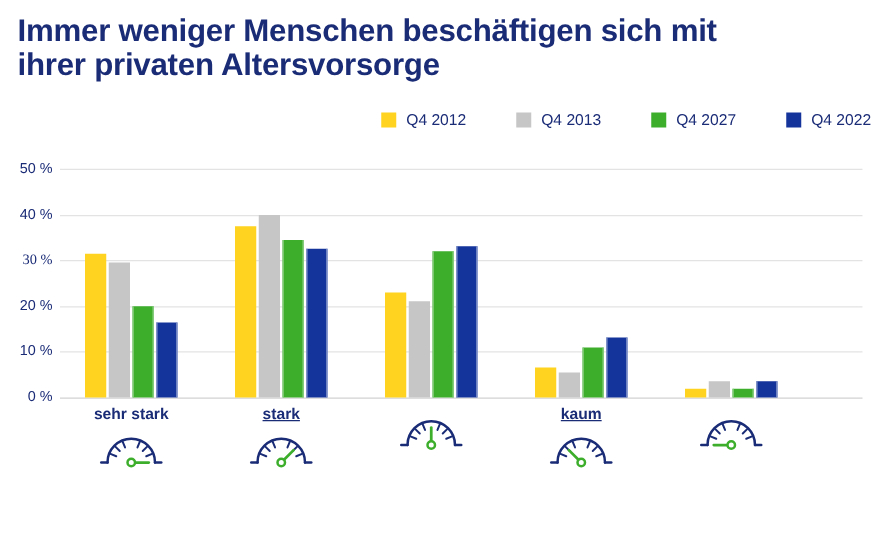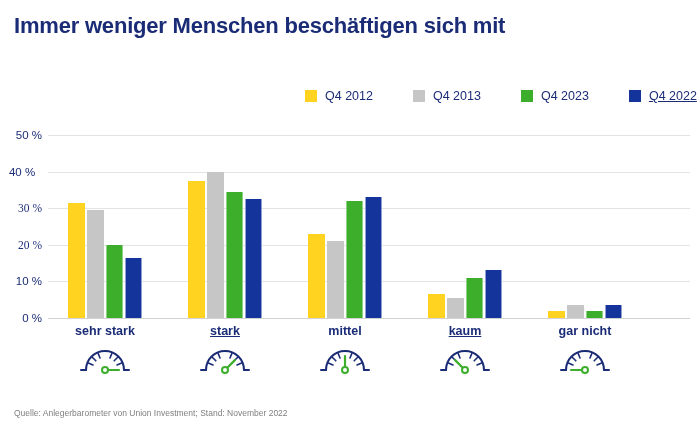--- a/index.html
+++ b/index.html
@@ -16,21 +16,21 @@
     color: #1b2c77;
   }
   #page { position: relative; width: 700px; height: 432px; }
 
   
   .title {
     position: absolute;
     left: 14px;
     top: 12px;
     width: 600px;
-    font-size: 22px;
+    font-size: 25px;
     line-height: 27px;
     font-weight: bold;
     color: #1b2c77;
     letter-spacing: -0.2px;
   }
   .title-line { display: block; white-space: nowrap; }
 
   
   .legend {
     position: absolute;
@@ -39,21 +39,21 @@
     height: 18px;
     display: flex;
     align-items: flex-start;
     gap: 4px;
   }
   .legend-item {
     display: flex;
     align-items: center;
     margin-right: 36px;
   }
-  .legend-item:last-child { margin-right: 1px; text-decoration: underline; }
+  .legend-item:last-child { margin-right: 1px; }
   .legend-swatch {
     width: 12px;
     height: 12px;
     margin-right: 8px;
     flex: 0 0 auto;
   }
   .legend-label {
     font-size: 12.5px;
     color: #1b2c77;
     white-space: nowrap;
@@ -131,52 +131,53 @@
     white-space: nowrap;
   }
 </style>
 </head>
 <body>
 
 <div id="page">
 
   <div class="title">
     <span class="title-line">Immer weniger Menschen beschäftigen sich mit</span>
+    <span class="title-line">ihrer privaten Altersvorsorge</span>
   </div>
 
   <div class="legend" id="legend">
       <div class="legend-item">
         <span class="legend-swatch" style="background: rgb(255, 211, 32);"></span>
         <span class="legend-label">Q4 2012</span>
       </div>
       <div class="legend-item">
         <span class="legend-swatch" style="background: rgb(198, 198, 198);"></span>
         <span class="legend-label">Q4 2013</span>
       </div>
       <div class="legend-item">
         <span class="legend-swatch" style="background: rgb(60, 174, 44);"></span>
-        <span class="legend-label">Q4 2023</span>
+        <span class="legend-label">Q4 2027</span>
       </div>
       <div class="legend-item">
         <span class="legend-swatch" style="background: rgb(21, 52, 155);"></span>
         <span class="legend-label">Q4 2022</span>
       </div>
     </div>
 
   <div class="plot" id="plot">
       <div class="gridline base" style="top: 183px;"></div>
       <div class="ytick" style="top: 183px; left: -46px;">0 %</div>
       <div class="gridline" style="top: 146.4px;"></div>
       <div class="ytick" style="top: 146.4px; left: -46px;">10 %</div>
       <div class="gridline" style="top: 109.8px;"></div>
-      <div class="ytick" style="top: 109.8px; left: -46px; font-family: Liberation Serif, serif;">20 %</div>
+      <div class="ytick" style="top: 109.8px; left: -46px;">20 %</div>
       <div class="gridline" style="top: 73.2px;"></div>
       <div class="ytick" style="top: 73.2px; left: -46px; font-family: Liberation Serif, serif;">30 %</div>
       <div class="gridline" style="top: 36.6px;"></div>
-      <div class="ytick" style="top: 36.6px; left: -46px; text-align: center;">40 %</div>
+      <div class="ytick" style="top: 36.6px; left: -46px;">40 %</div>
       <div class="gridline" style="top: 0px;"></div>
       <div class="ytick" style="top: 0px; left: -46px;">50 %</div>
       <div class="group" style="left: 20px; width: 76px;">
         <div class="bar c0" title="Q4 2012 sehr stark: 31.5 %" style="left: 0px; height: 115.29px;"></div>
         <div class="bar c1" title="Q4 2013 sehr stark: 29.5 %" style="left: 19px; height: 107.97px;"></div>
         <div class="bar c2" title="Q4 2021 sehr stark: 20 %" style="left: 38px; height: 73.2px;"></div>
         <div class="bar c3" title="Q4 2022 sehr stark: 16.5 %" style="left: 57px; height: 60.39px;"></div>
       </div>
       <div class="group" style="left: 140px; width: 76px;">
         <div class="bar c0" title="Q4 2012 stark: 37.5 %" style="left: 0px; height: 137.25px;"></div>
@@ -231,21 +232,20 @@
           <line x1="14.272077938642143" y1="13.272077938642145" x2="17.80761184457488" y2="16.807611844574883" stroke="#1b2c77" stroke-width="1.6" stroke-linecap="round"></line>
           <line x1="20.111698217428383" y1="9.37016841479684" x2="22.025115379253833" y2="13.989566077353272" stroke="#1b2c77" stroke-width="1.6" stroke-linecap="round"></line>
           <line x1="33.88830178257162" y1="9.37016841479684" x2="31.974884620746167" y2="13.989566077353272" stroke="#1b2c77" stroke-width="1.6" stroke-linecap="round"></line>
           <line x1="39.72792206135786" y1="13.272077938642143" x2="36.19238815542512" y2="16.80761184457488" stroke="#1b2c77" stroke-width="1.6" stroke-linecap="round"></line>
           <line x1="43.62983158520316" y1="19.111698217428383" x2="39.010433922646726" y2="21.025115379253833" stroke="#1b2c77" stroke-width="1.6" stroke-linecap="round"></line>
           <line x1="27" y1="26" x2="36.89949493661167" y2="16.100505063388336" stroke="#3cae2c" stroke-width="2.2" stroke-linecap="round"></line>
           <circle cx="27" cy="26" r="3" fill="#ffffff" stroke="#3cae2c" stroke-width="2"></circle>
         </svg>
       </div>
       <div class="cat" style="left: 285px;">
-        <div class="cat-label">mittel</div>
         <svg class="gauge" width="54" height="34" viewBox="0 0 54 34">
           <path d="M 8 26 A 19 19 0 0 1 46 26" fill="none" stroke="#1b2c77" stroke-width="2" stroke-linecap="round"></path>
           <line x1="8" y1="26" x2="3" y2="26" stroke="#1b2c77" stroke-width="2" stroke-linecap="round"></line>
           <line x1="46" y1="26" x2="51" y2="26" stroke="#1b2c77" stroke-width="2" stroke-linecap="round"></line>
           <line x1="10.37016841479684" y1="19.111698217428383" x2="14.989566077353272" y2="21.025115379253833" stroke="#1b2c77" stroke-width="1.6" stroke-linecap="round"></line>
           <line x1="14.272077938642143" y1="13.272077938642145" x2="17.80761184457488" y2="16.807611844574883" stroke="#1b2c77" stroke-width="1.6" stroke-linecap="round"></line>
           <line x1="20.111698217428383" y1="9.37016841479684" x2="22.025115379253833" y2="13.989566077353272" stroke="#1b2c77" stroke-width="1.6" stroke-linecap="round"></line>
           <line x1="33.88830178257162" y1="9.37016841479684" x2="31.974884620746167" y2="13.989566077353272" stroke="#1b2c77" stroke-width="1.6" stroke-linecap="round"></line>
           <line x1="39.72792206135786" y1="13.272077938642143" x2="36.19238815542512" y2="16.80761184457488" stroke="#1b2c77" stroke-width="1.6" stroke-linecap="round"></line>
           <line x1="43.62983158520316" y1="19.111698217428383" x2="39.010433922646726" y2="21.025115379253833" stroke="#1b2c77" stroke-width="1.6" stroke-linecap="round"></line>
@@ -263,32 +263,30 @@
           <line x1="14.272077938642143" y1="13.272077938642145" x2="17.80761184457488" y2="16.807611844574883" stroke="#1b2c77" stroke-width="1.6" stroke-linecap="round"></line>
           <line x1="20.111698217428383" y1="9.37016841479684" x2="22.025115379253833" y2="13.989566077353272" stroke="#1b2c77" stroke-width="1.6" stroke-linecap="round"></line>
           <line x1="33.88830178257162" y1="9.37016841479684" x2="31.974884620746167" y2="13.989566077353272" stroke="#1b2c77" stroke-width="1.6" stroke-linecap="round"></line>
           <line x1="39.72792206135786" y1="13.272077938642143" x2="36.19238815542512" y2="16.80761184457488" stroke="#1b2c77" stroke-width="1.6" stroke-linecap="round"></line>
           <line x1="43.62983158520316" y1="19.111698217428383" x2="39.010433922646726" y2="21.025115379253833" stroke="#1b2c77" stroke-width="1.6" stroke-linecap="round"></line>
           <line x1="27" y1="26" x2="17.100505063388336" y2="16.100505063388333" stroke="#3cae2c" stroke-width="2.2" stroke-linecap="round"></line>
           <circle cx="27" cy="26" r="3" fill="#ffffff" stroke="#3cae2c" stroke-width="2"></circle>
         </svg>
       </div>
       <div class="cat" style="left: 525px;">
-        <div class="cat-label">gar nicht</div>
         <svg class="gauge" width="54" height="34" viewBox="0 0 54 34">
           <path d="M 8 26 A 19 19 0 0 1 46 26" fill="none" stroke="#1b2c77" stroke-width="2" stroke-linecap="round"></path>
           <line x1="8" y1="26" x2="3" y2="26" stroke="#1b2c77" stroke-width="2" stroke-linecap="round"></line>
           <line x1="46" y1="26" x2="51" y2="26" stroke="#1b2c77" stroke-width="2" stroke-linecap="round"></line>
           <line x1="10.37016841479684" y1="19.111698217428383" x2="14.989566077353272" y2="21.025115379253833" stroke="#1b2c77" stroke-width="1.6" stroke-linecap="round"></line>
           <line x1="14.272077938642143" y1="13.272077938642145" x2="17.80761184457488" y2="16.807611844574883" stroke="#1b2c77" stroke-width="1.6" stroke-linecap="round"></line>
           <line x1="20.111698217428383" y1="9.37016841479684" x2="22.025115379253833" y2="13.989566077353272" stroke="#1b2c77" stroke-width="1.6" stroke-linecap="round"></line>
           <line x1="33.88830178257162" y1="9.37016841479684" x2="31.974884620746167" y2="13.989566077353272" stroke="#1b2c77" stroke-width="1.6" stroke-linecap="round"></line>
           <line x1="39.72792206135786" y1="13.272077938642143" x2="36.19238815542512" y2="16.80761184457488" stroke="#1b2c77" stroke-width="1.6" stroke-linecap="round"></line>
           <line x1="43.62983158520316" y1="19.111698217428383" x2="39.010433922646726" y2="21.025115379253833" stroke="#1b2c77" stroke-width="1.6" stroke-linecap="round"></line>
           <line x1="27" y1="26" x2="13" y2="26" stroke="#3cae2c" stroke-width="2.2" stroke-linecap="round"></line>
           <circle cx="27" cy="26" r="3" fill="#ffffff" stroke="#3cae2c" stroke-width="2"></circle>
         </svg>
       </div>
     </div>
 
-  <div class="source">Quelle: Anlegerbarometer von Union Investment; Stand: November 2022</div>
 
 </div>
 
 </body></html>

